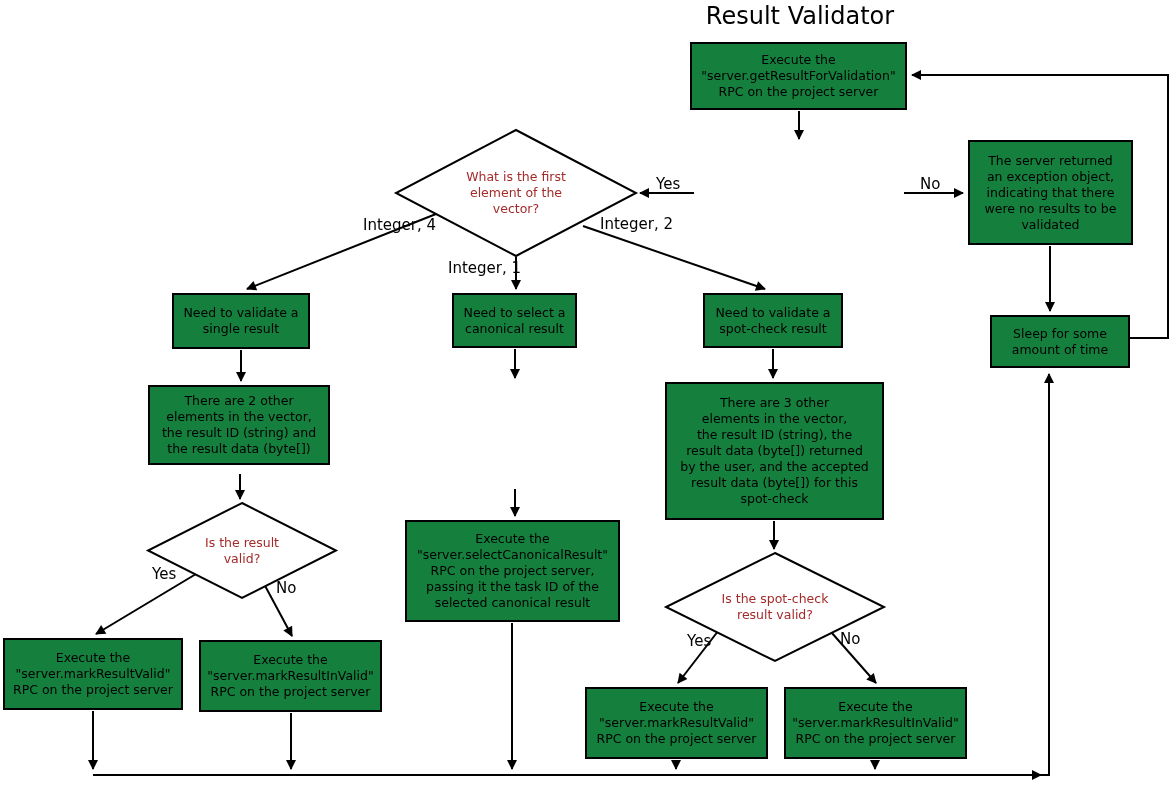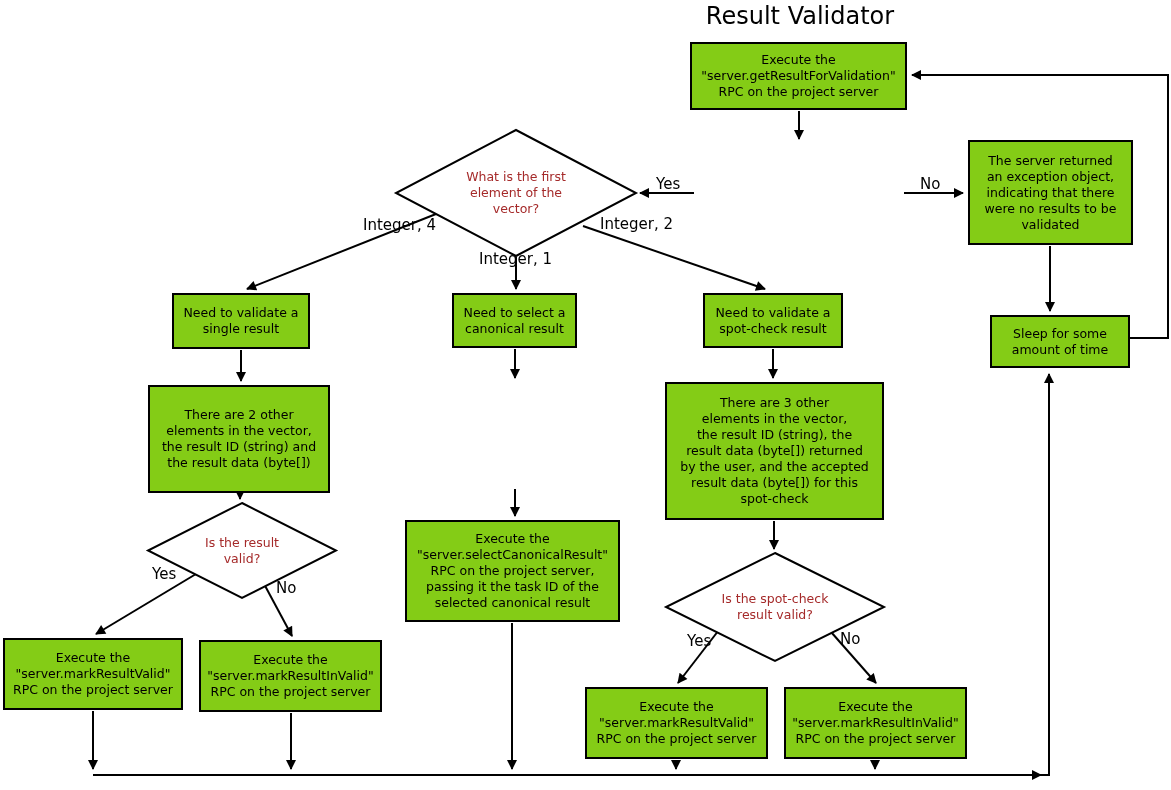--- a/index.html
+++ b/index.html
@@ -15,21 +15,21 @@
     position: absolute;
     left: 640px; top: 2px; width: 320px;
     text-align: center;
     font-size: 24px;
     color: #000;
     white-space: nowrap;
   }
   .pbox {
     position: absolute;
     border: 2px solid #000;
-    background: #84cc16;
+    background: #15803d;
     box-sizing: border-box;
     display: flex;
     align-items: center;
     justify-content: center;
   }
   .node-text {
     font-size: 12.5px;
     line-height: 16px;
     color: #000;
     text-align: center;
@@ -129,21 +129,21 @@
   <div class="pbox" style="left:452px; top:293px; width:125px; height:55px;">
     <div class="node-text">Need to select a
 canonical result</div>
   </div>
 
   <div class="pbox" style="left:703px; top:293px; width:140px; height:55px;">
     <div class="node-text">Need to validate a
 spot-check result</div>
   </div>
 
-  <div class="pbox" style="left:148px; top:385px; width:182px; height:108px;align-items:center;">
+  <div class="pbox" style="left:148px; top:385px; width:182px; height:80px;align-items:center;">
     <div class="node-text">There are 2 other
 elements in the vector,
 the result ID (string) and
 the result data (byte[])</div>
   </div>
 
 
   <div class="pbox" style="left:665px; top:382px; width:219px; height:138px;">
     <div class="node-text">There are 3 other
 elements in the vector,
@@ -208,20 +208,20 @@
     <svg viewBox="0 0 100 100" preserveAspectRatio="none">
       <polygon points="50,0 100,50 50,100 0,50"></polygon>
     </svg>
     <div class="node-text">Is the spot-check
 result valid?</div>
   </div>
 
   <div class="edge-label" style="left:656px; top:177px;">Yes</div>
   <div class="edge-label" style="left:920px; top:177px;">No</div>
   <div class="edge-label" style="left:363px; top:218px;">Integer, 4</div>
-  <div class="edge-label" style="left:448px; top:252px;margin-left:31px;">Integer, 1</div>
+  <div class="edge-label" style="left:448px; top:261px;">Integer, 1</div>
   <div class="edge-label" style="left:600px; top:217px;">Integer, 2</div>
   <div class="edge-label" style="left:152px; top:567px;">Yes</div>
   <div class="edge-label" style="left:276px; top:581px;">No</div>
   <div class="edge-label" style="left:687px; top:634px;">Yes</div>
   <div class="edge-label" style="left:840px; top:632px;">No</div>
 
 </div>
 
 </body></html>

